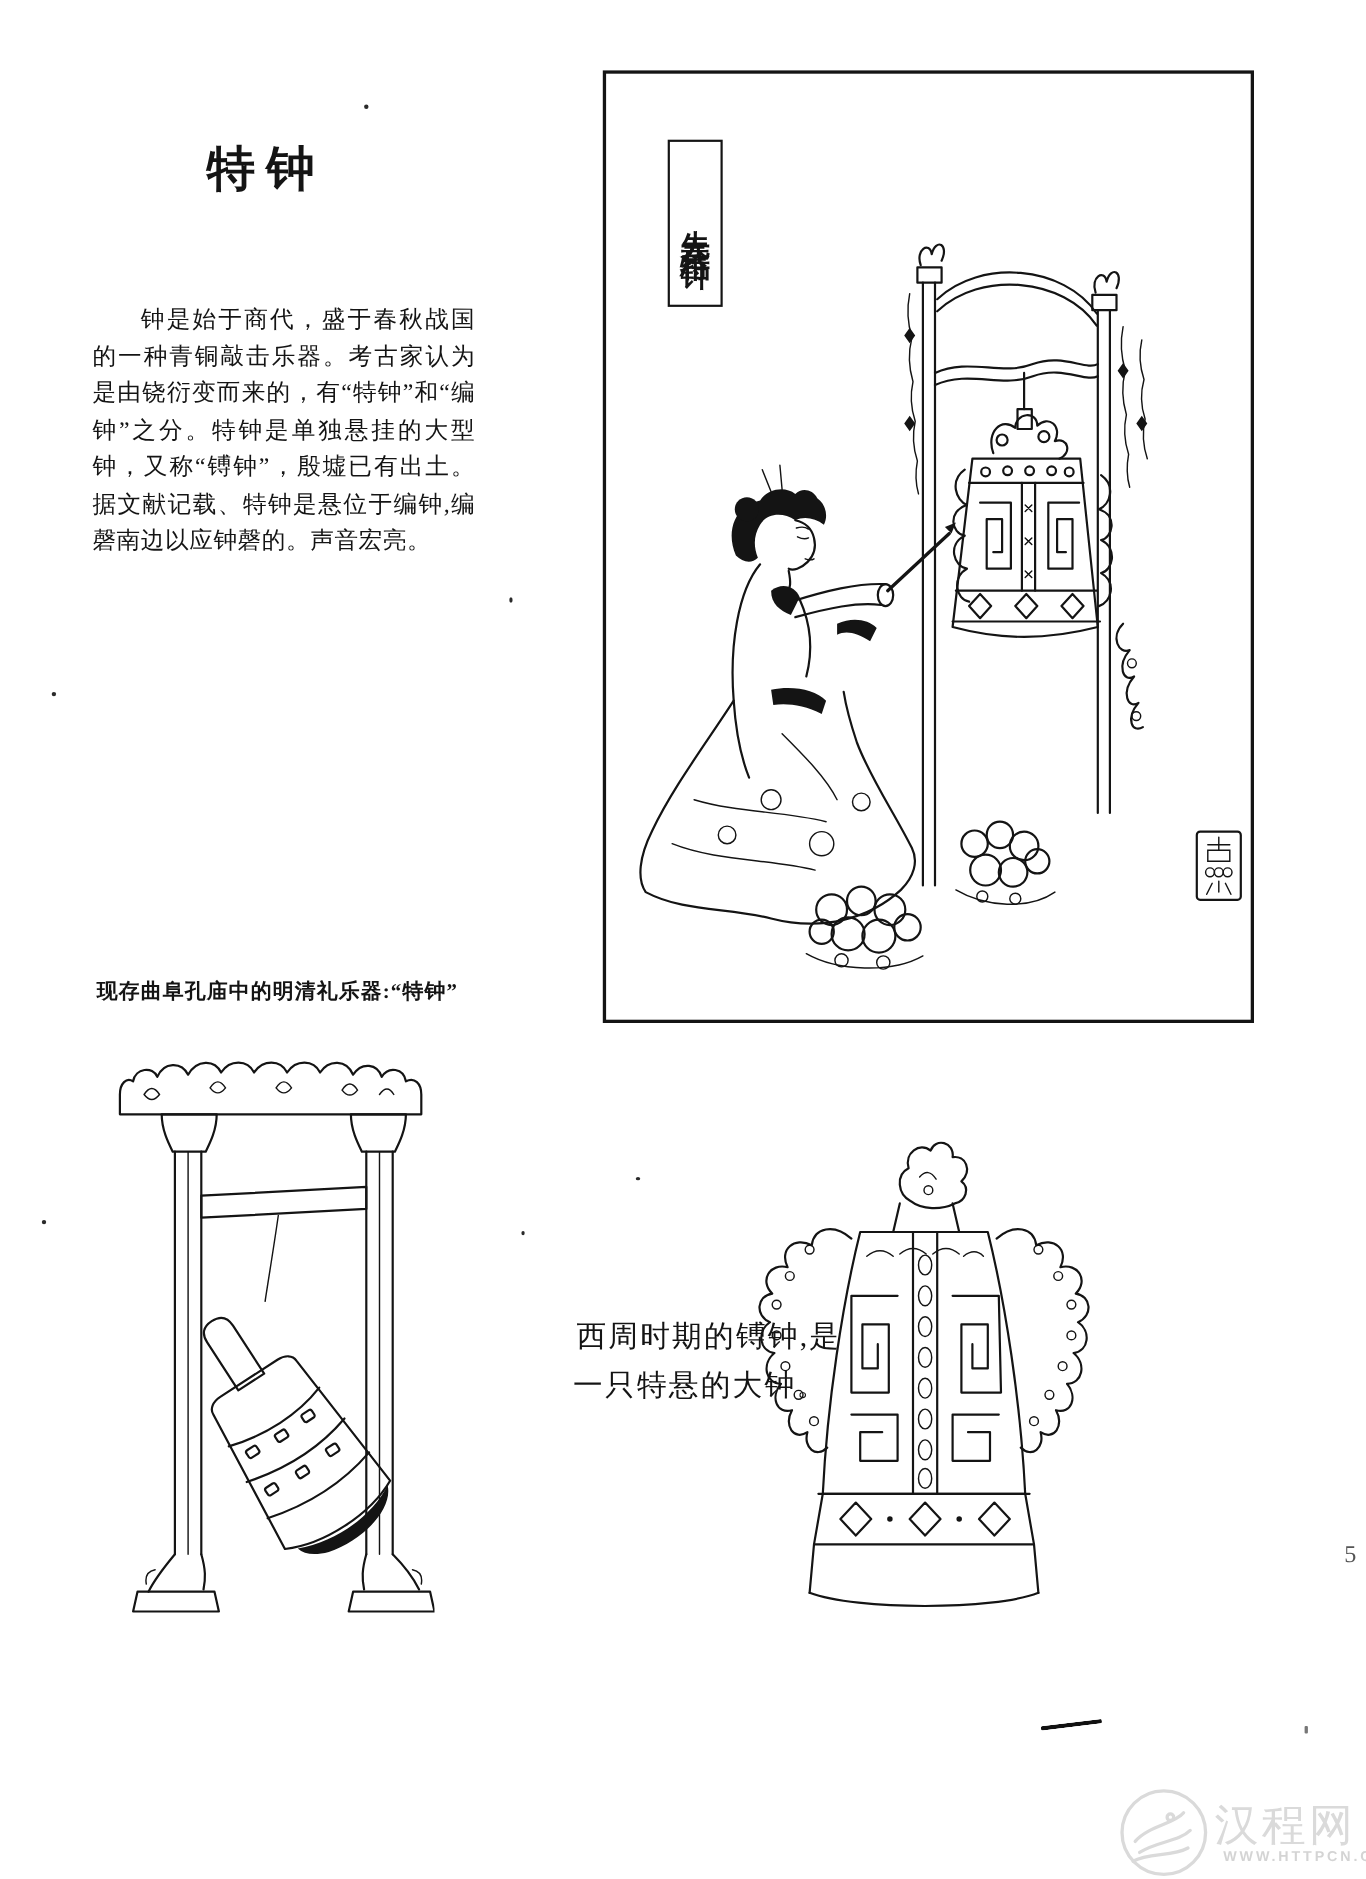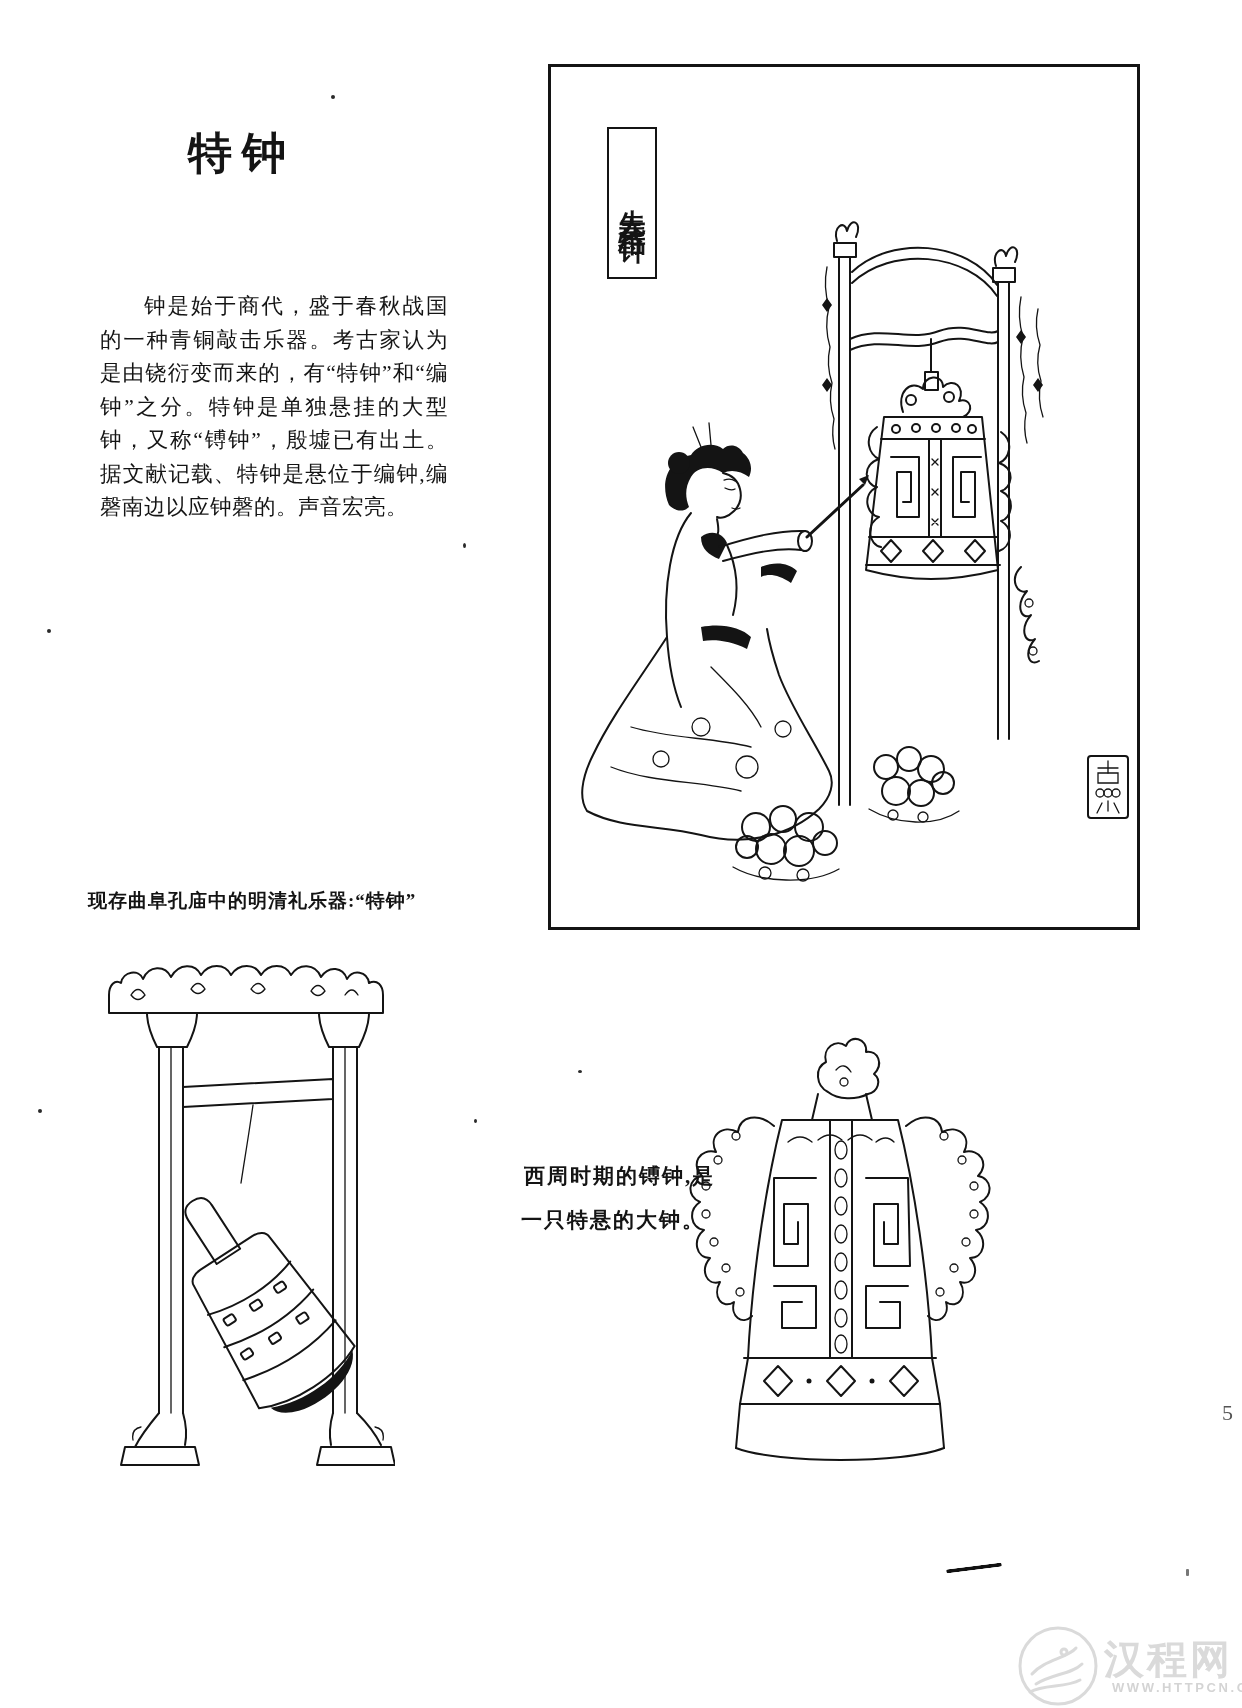--- a/index.html
+++ b/index.html
@@ -8,43 +8,43 @@
     font-family:"Liberation Serif", serif;color:#141414;overflow:hidden;
   }
   .abs{position:absolute;}
   
   .title{
     left:188px;top:124px;font-size:44px;font-weight:700;letter-spacing:10px;
     font-family:"Liberation Sans", sans-serif;
   }
   .intro{
     left:84px;top:274px;width:348px;font-size:21.5px;line-height:33.5px;
-    text-align:justify;text-indent:44px;letter-spacing:0.5px;margin:16px;
+    text-align:justify;text-indent:44px;letter-spacing:0.5px;margin:0;
   }
   .caption-left{
     left:88px;top:888px;font-size:19px;letter-spacing:1px;font-weight:600;text-align:right;
   }
-  .caption-mid{font-size:21px;letter-spacing:2px;font-weight:700;}
+  .caption-mid{font-size:27px;letter-spacing:2px;font-weight:400;margin-top:35px;}
   .caption-mid.l1{left:524px;top:1162px;}
   .caption-mid.l2{left:521px;top:1206px;}
   
   .frame{
     left:548px;top:64px;width:586px;height:860px;border:3px solid #141414;
     background:#ffffff;
   }
   .vlabel{
     position:absolute;left:56px;top:60px;width:46px;height:142px;
     border:2px solid #141414;writing-mode:vertical-rl;text-orientation:upright;
     font-size:27px;font-weight:600;letter-spacing:9px;padding:6px 0 0 0;
     text-align:center;line-height:46px;
   }
   .seal{position:absolute;left:534px;top:686px;}
   
   .wm-name{
-    left:1104px;top:1632px;font-size:40px;font-weight:700;color:#dadada;
+    left:1104px;top:1632px;font-size:40px;font-weight:400;color:#dadada;
     letter-spacing:3px;font-family:"Liberation Sans", sans-serif;
   }
   .wm-url{
     left:1112px;top:1680px;font-size:13px;font-weight:700;color:#d4d4d4;
     letter-spacing:2.6px;font-family:"Liberation Sans", sans-serif;
   }
   .page-num{left:1222px;top:1400px;font-size:22px;color:#555;}
   
   .speck{position:absolute;background:#2a2a2a;border-radius:50%;}
   .inkstroke{

